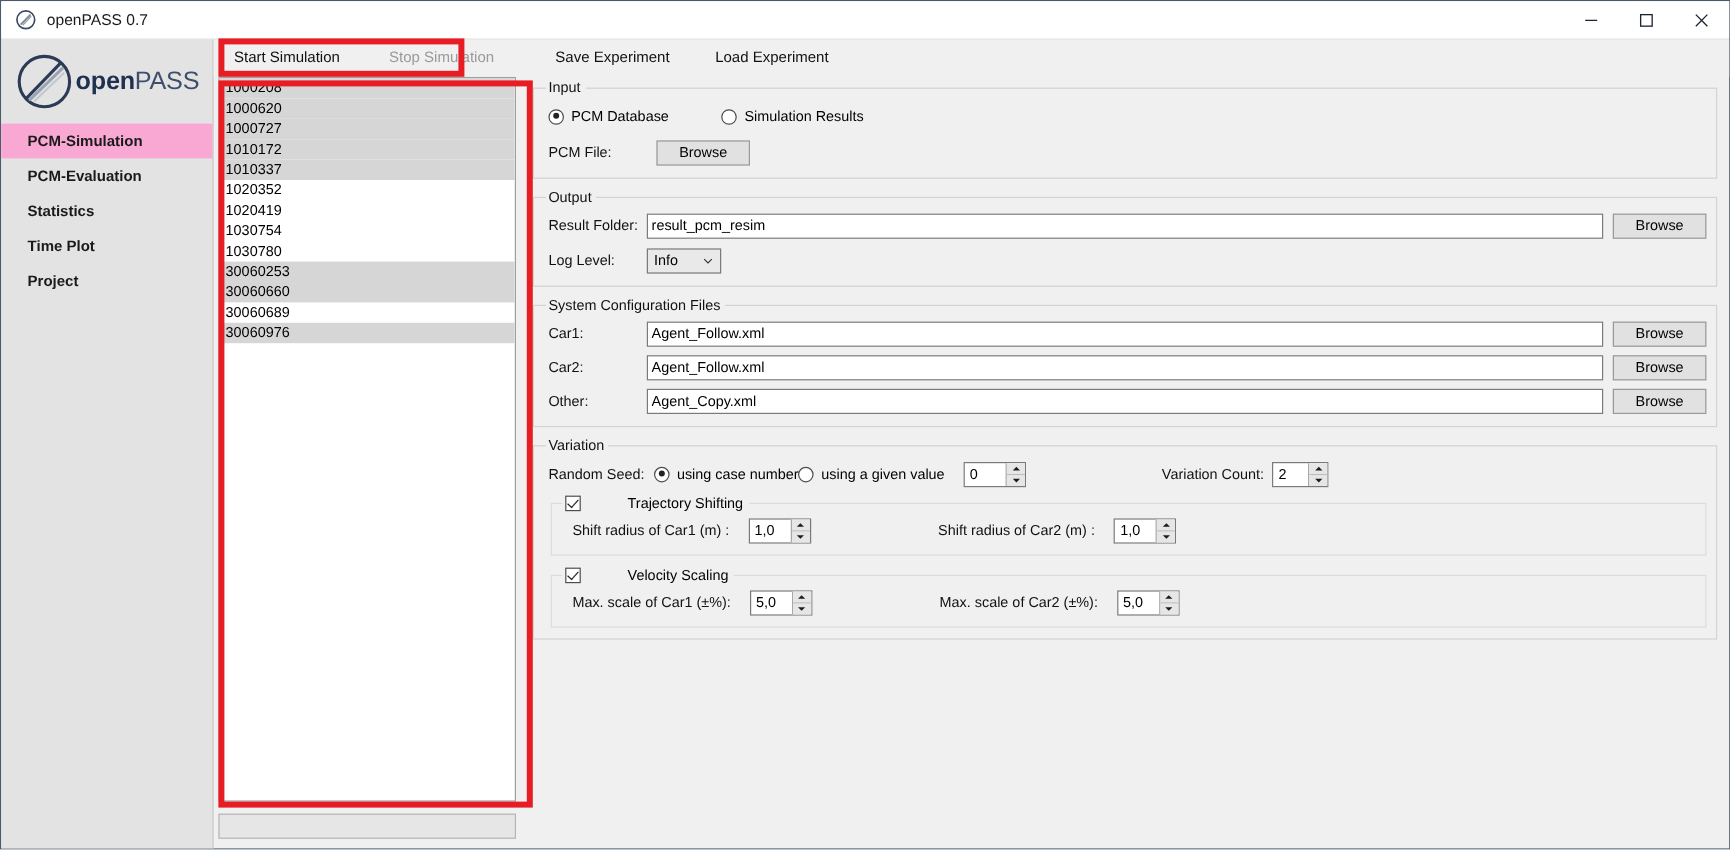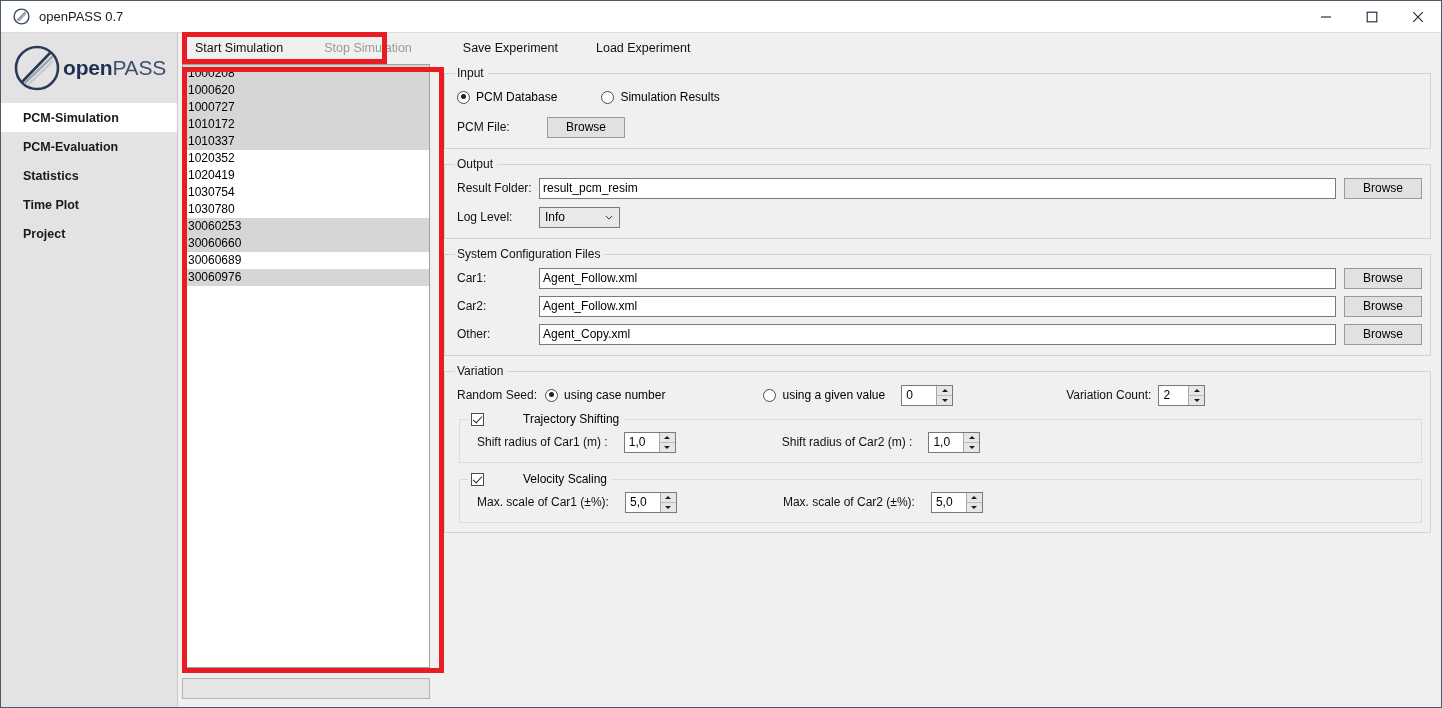--- a/index.html
+++ b/index.html
@@ -102,21 +102,21 @@
   .nav-item {
     height: 29px;
     display: flex;
     align-items: center;
     padding-left: 22px;
     box-sizing: border-box;
     font-size: 12.5px;
     font-weight: bold;
     color: #1a1a1a;
   }
-  .nav-item.active { background: #ffffff; align-items: center; }
+  .nav-item.active { background: #f9a8d4; align-items: center; }
 
   
   .main-area {
     flex: 1;
     display: flex;
     flex-direction: column;
     min-width: 0;
   }
   .menubar {
     height: 31px;
@@ -277,21 +277,21 @@
     left: 3px; top: 0px;
     width: 4px; height: 8px;
     border: solid #222;
     border-width: 0 1.6px 1.6px 0;
     transform: rotate(42deg);
   }
 
   
   .combo {
     height: 21px;
-    width: 81px;
+    width: 62px;
     border: 1px solid #7a7a7a;
     background: #e9e9e9;
     box-sizing: border-box;
     display: flex;
     align-items: center;
     padding-left: 5px;
     font-size: 12px;
     position: relative;
   }
   .combo .arrow {
@@ -524,21 +524,21 @@
 
           <fieldset class="group">
             <legend>Variation</legend>
 
             <div class="row" style="margin-top:1px;">
               <div class="lbl" style="margin-left:4px;">Random Seed:</div>
               <div class="radio-wrap" style="margin-left:8px;">
                 <span class="radio on"></span>
                 <span class="radio-lbl">using case number</span>
               </div>
-              <div class="radio-wrap" style="margin-left:98px;">
+              <div class="radio-wrap" style="">
                 <span class="radio"></span>
                 <span class="radio-lbl">using a given value</span>
               </div>
               <div class="spin" style="width:52px;margin-left:16px;">
                 <div class="sv">0</div>
                 <div class="sbtns">
                   <div class="sbtn">
                       <span class="tri-up"></span>
                     </div>
                   <div class="sbtn">

